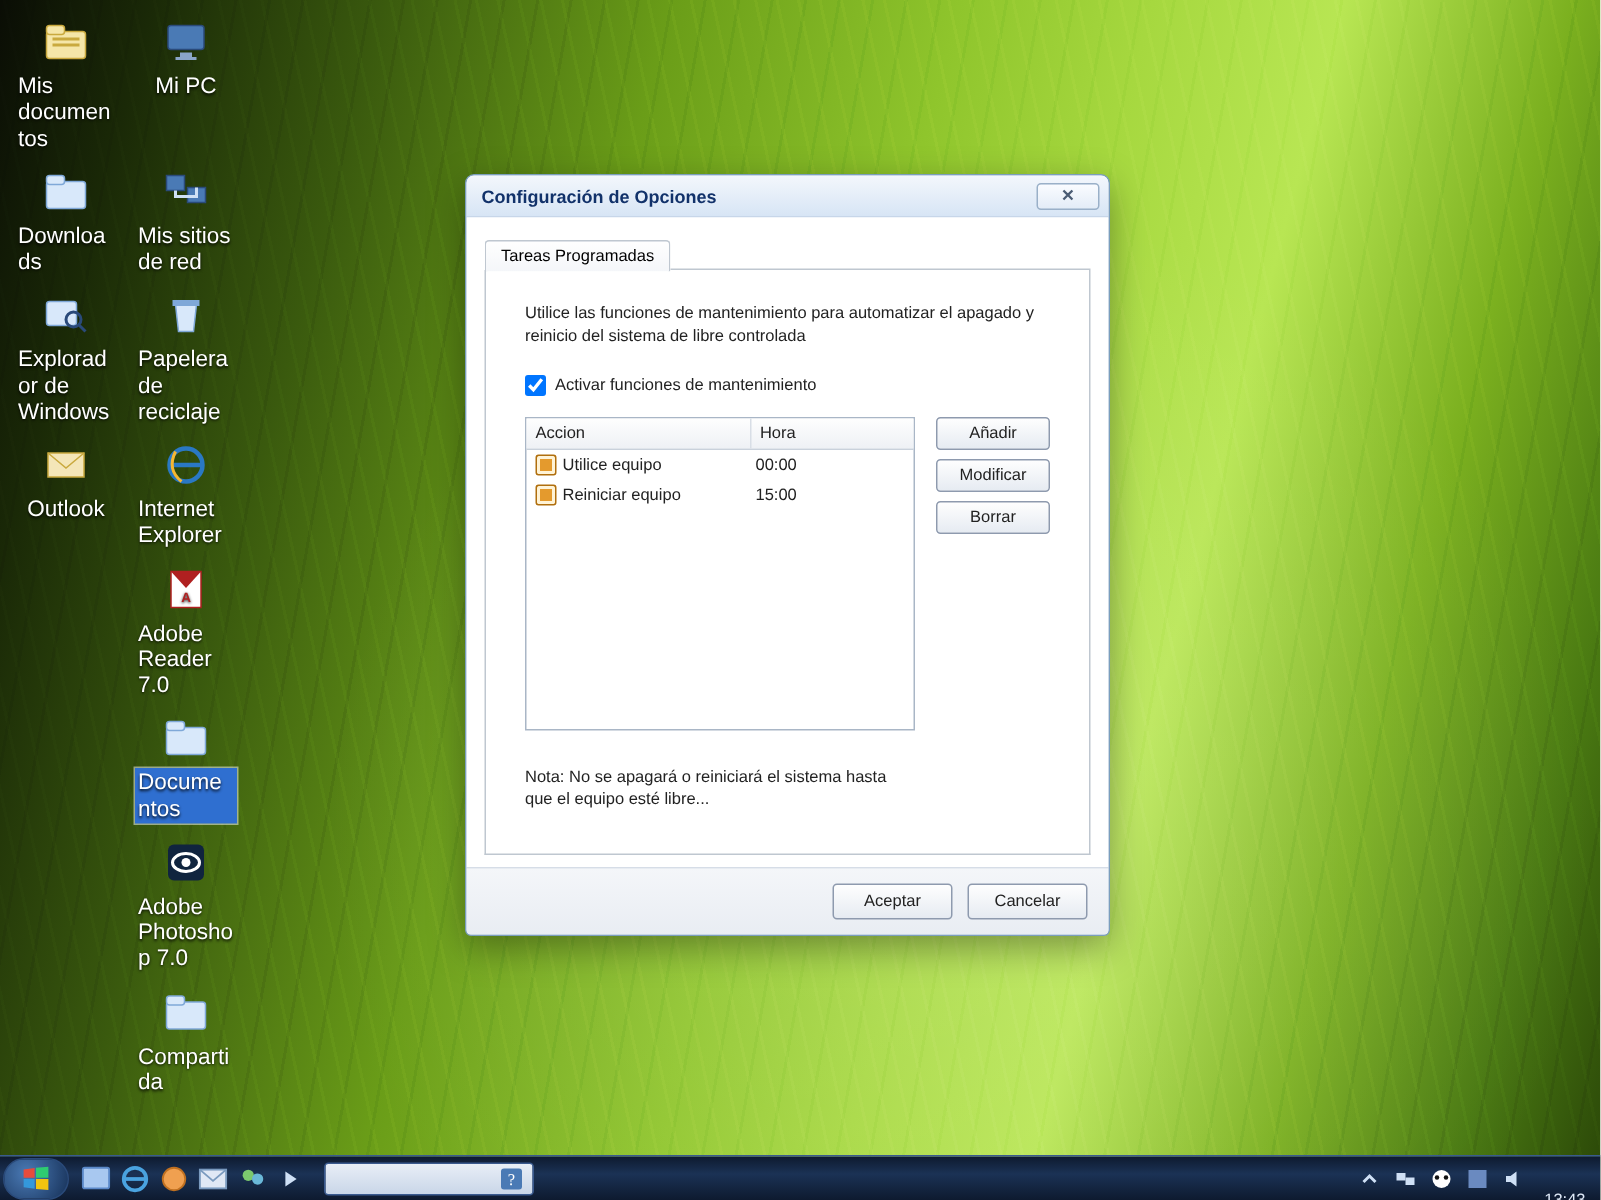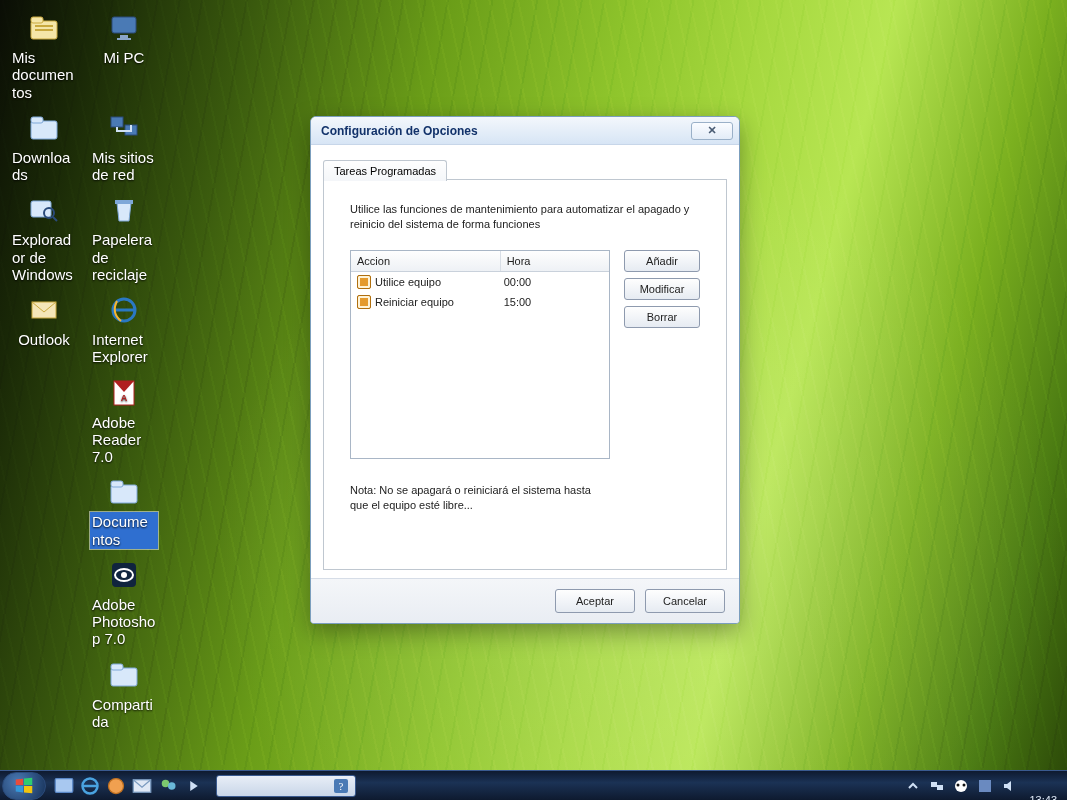--- a/index.html
+++ b/index.html
@@ -280,22 +280,26 @@
     </span>
   </div>
   <div class="client">
     <div class="tabs">
       <div class="tab">
         <span>Tareas Programadas</span>
       </div>
       <div class="tabsfill"></div>
     </div>
     <div class="tabpage">
-      <div class="intro">Utilice las funciones de mantenimiento para automatizar el apagado y reinicio del sistema de forma funciones</div>
-
+      <div class="intro">Utilice las funciones de mantenimiento para automatizar el apagado y reinicio del sistema de libre controlada</div>
+
+      <label class="chk">
+        <input type="checkbox" checked="" style="">
+        <span>Activar funciones de mantenimiento</span>
+      </label>
 
       <div class="listarea">
         <div class="listbox">
           <div class="lh">
             <div class="c1">Accion</div>
             <div class="c2">Hora</div>
           </div>
           <div id="listbody">
               <div class="lr">
                 <div class="c1">

